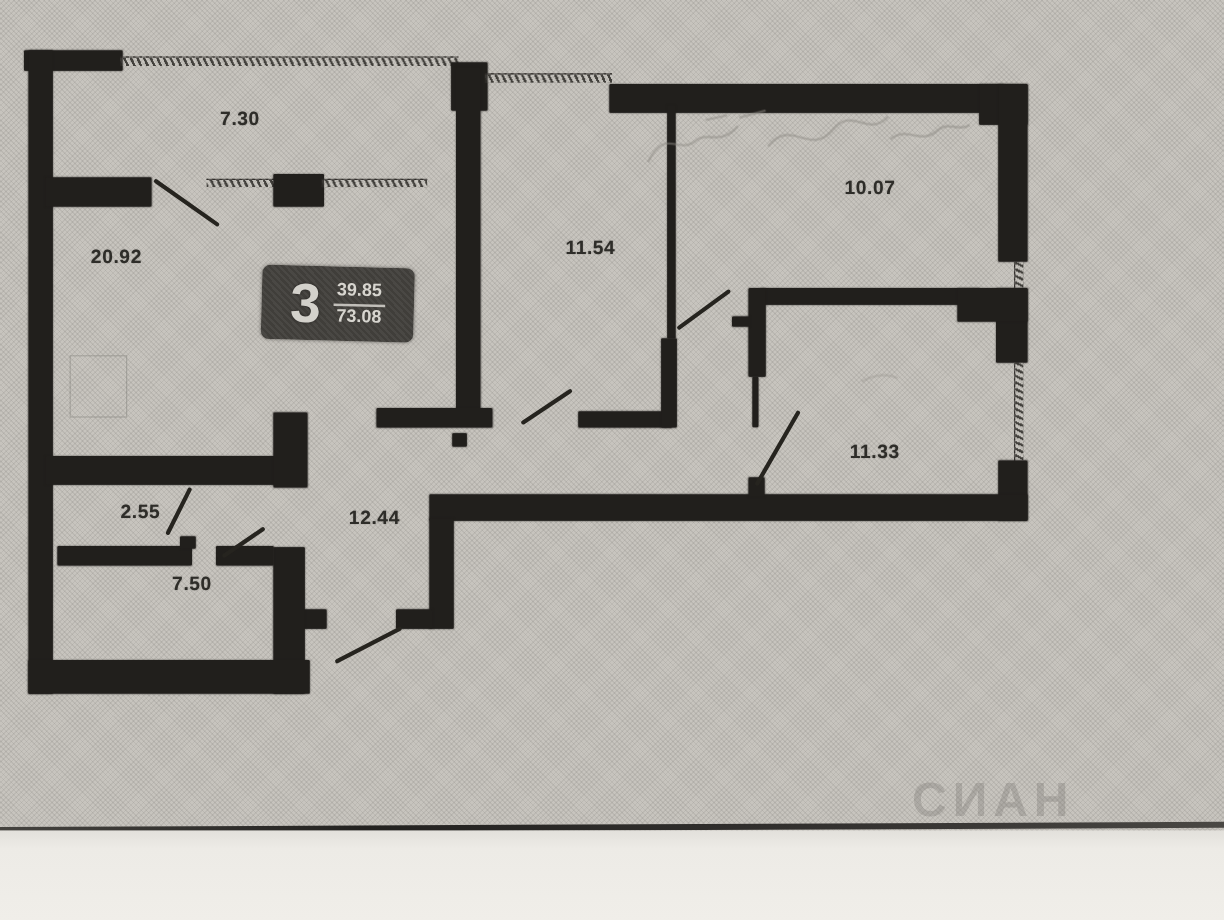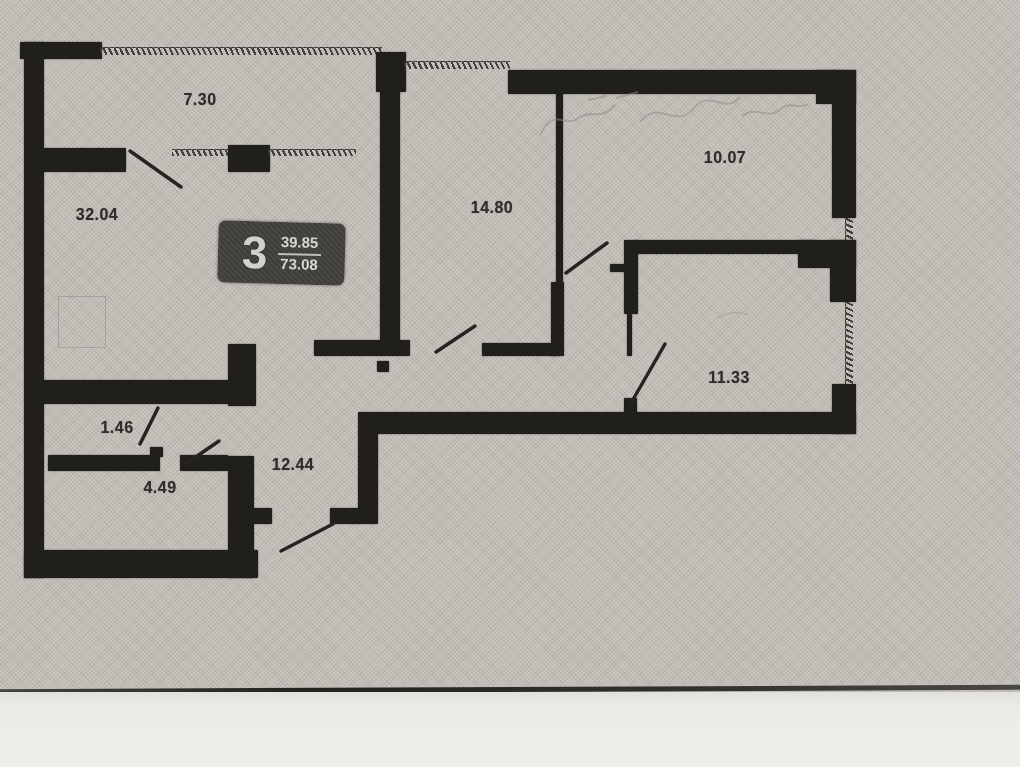--- a/index.html
+++ b/index.html
@@ -112,31 +112,32 @@
       <path d="M540,135 c15,-30 25,-5 40,-18 c10,-8 20,5 35,-12"></path>
       <path d="M640,122 c20,-25 35,10 55,-15 c15,-18 30,8 45,-10"></path>
       <path d="M742,116 c15,-12 25,6 40,-8 c8,-7 18,2 26,-4"></path>
       <path d="M588,100 l18,-4 m10,2 l22,-6"></path>
       <path d="M718,318 q16,-9 30,-3" opacity="0.6"></path>
     </g>
   </svg>
   <div class="pencil-rect" style="left:58px;top:296px;width:46px;height:50px;"></div>
 
   <div class="arealabel" style="left:200px;top:100px;">7.30</div>
-  <div class="arealabel" style="left:97px;top:215px;">32.04</div>
-  <div class="arealabel" style="left:492px;top:208px;">14.80</div>
+  <div class="arealabel" style="left:97px;top:215px;">20.92</div>
+  <div class="arealabel" style="left:492px;top:208px;">11.54</div>
   <div class="arealabel" style="left:725px;top:158px;">10.07</div>
   <div class="arealabel" style="left:729px;top:378px;">11.33</div>
-  <div class="arealabel" style="left:117px;top:428px;">1.46</div>
-  <div class="arealabel" style="left:293px;top:433px;margin-top:32px;">12.44</div>
-  <div class="arealabel" style="left:160px;top:488px;">4.49</div>
+  <div class="arealabel" style="left:117px;top:428px;">2.55</div>
+  <div class="arealabel" style="left:312px;top:433px;">12.44</div>
+  <div class="arealabel" style="left:160px;top:488px;">7.50</div>
 
   <div id="badge">
     <span class="big3">3</span>
     <span class="frac">
       <span class="top">39.85</span>
       <span class="bot">73.08</span>
     </span>
   </div>
 
+  <div id="watermark">СИАН</div>
   <div id="page-edge"></div>
   <div id="bottom-band"></div>
 </div>
 
 </body></html>

